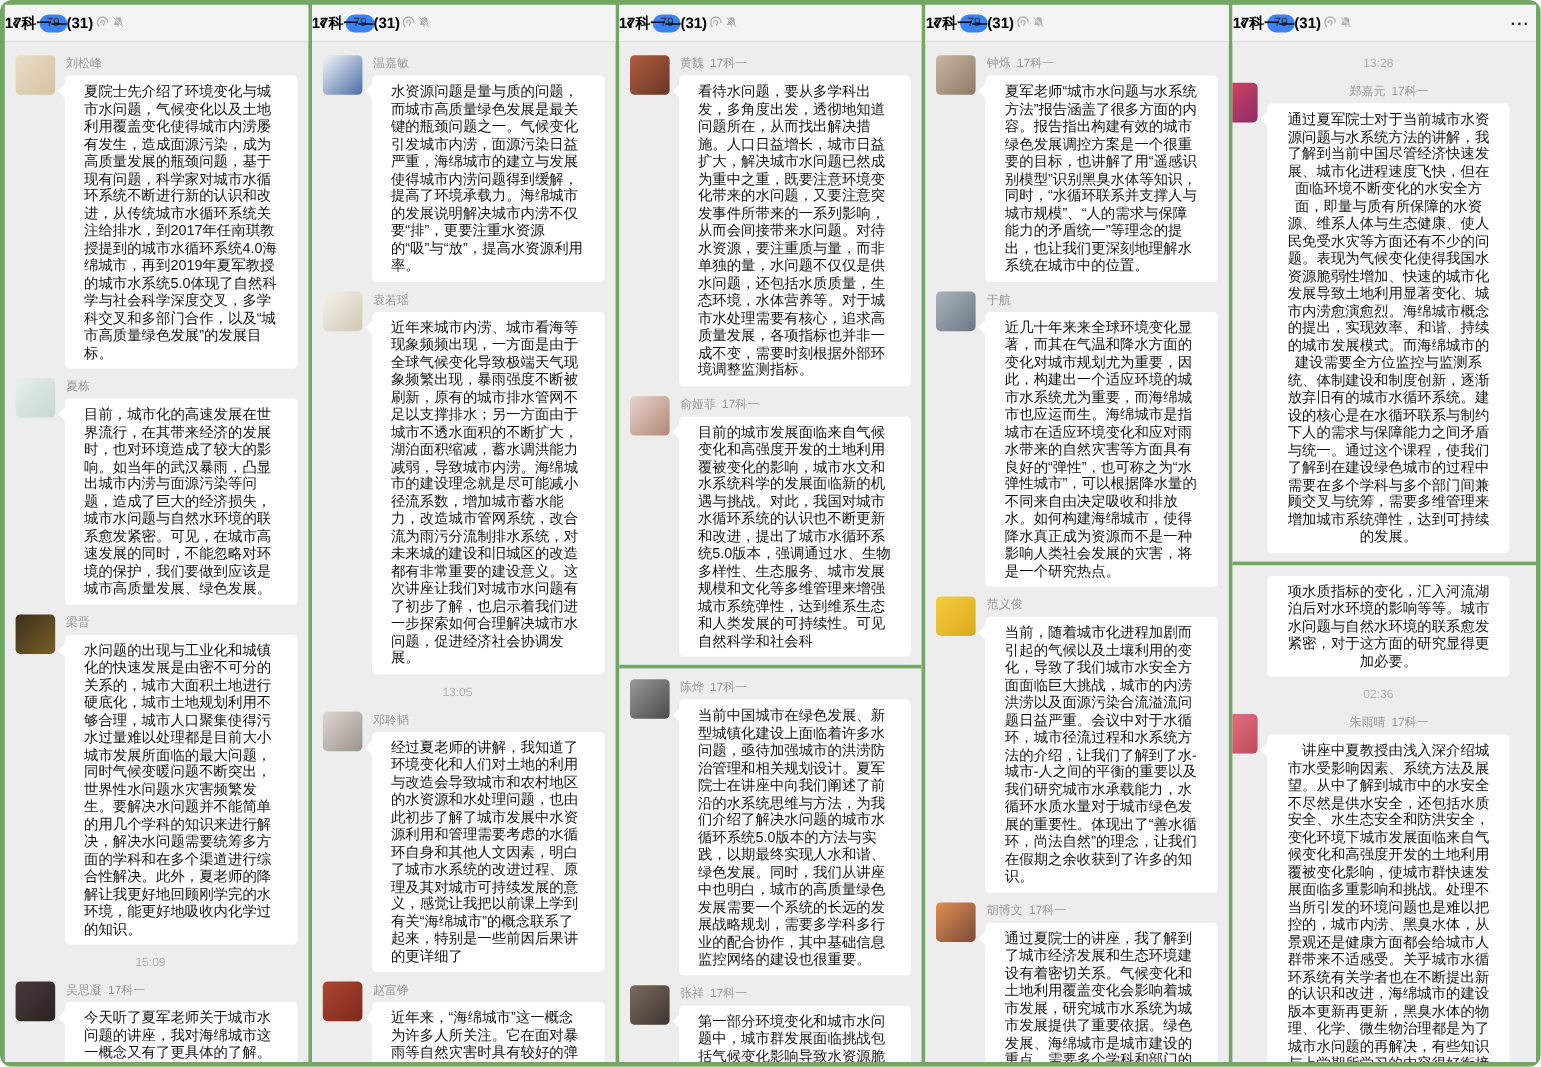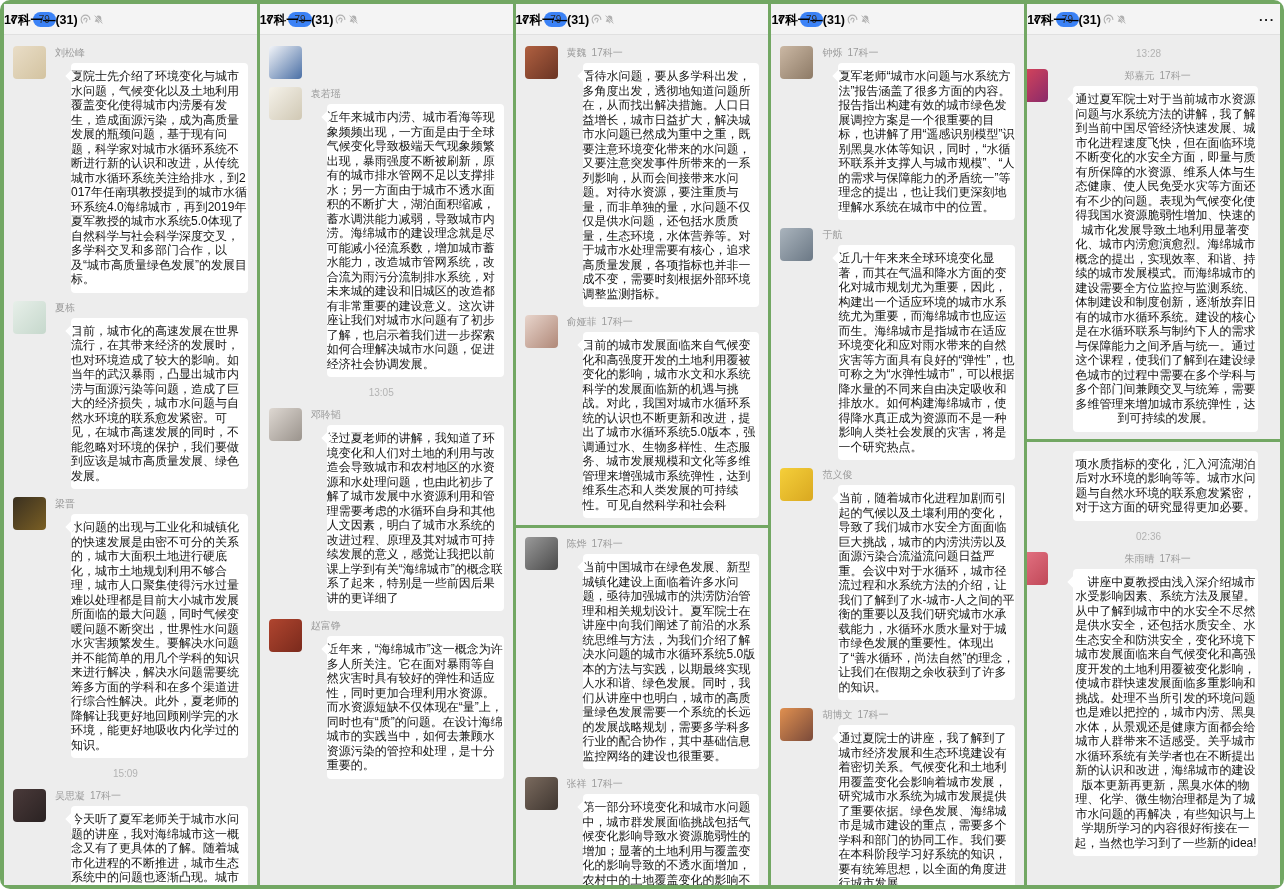--- a/index.html
+++ b/index.html
@@ -19,23 +19,23 @@
   .more{margin-left:auto;color:#141414;font-size:13px;font-weight:700;letter-spacing:1px;line-height:1;}
   
   .chat{flex:1;overflow:hidden;padding:6px 0 0 0;}
   .msg{display:flex;align-items:flex-start;padding:5px 9px 3px 9px;}
   .crop-avatars .msg{padding-right:22px;text-align:center;}
   .avatar{width:33px;height:33px;border-radius:4px;flex:none;}
   .crop-avatars .avatar{margin-left:-21px;}
   .mbody{margin-left:8px;flex:1;min-width:0;}
   .mname{font-size:10px;color:#9b9b9b;margin:0 0 3px 1px;white-space:nowrap;overflow:hidden;}
   .mname .tag{margin-left:5px;}
-  .bubble{position:relative;background:#fff;border-radius:4px;padding:6px 0;
+  .bubble{position:relative;background:#fff;border-radius:4px;padding:6px 16px;
           font-size:12px;line-height:14.5px;color:#141414;word-break:break-all;
-          white-space:pre-wrap;margin-left:17px;}
+          white-space:pre-wrap;}
   .bubble::before{content:'';position:absolute;left:-4px;top:9px;width:8px;height:8px;
           background:#fff;transform:rotate(45deg);}
   .no-arrow .bubble::before{display:none;}
   .time{text-align:center;color:#b3b3b3;font-size:10px;padding:7px 10px 5px 0;}
   .hdivider{height:3px;background:#72a763;margin:4px 0;}
 </style>
 </head>
 <body>
 
 <div class="board" id="board">
@@ -93,20 +93,24 @@
               <path d="M8.5 13a3.5 3.5 0 1 1 7-1c0 2.7-2.2 3.2-2.2 5.7"></path>
             </svg></span><span class="icon-slot"><svg width="11" height="11" viewBox="0 0 24 24">
               <path d="M12 3a6 6 0 0 0-6 6v4l-2 3v1h16v-1l-2-3V9a6 6 0 0 0-6-6zm-2 15a2 2 0 0 0 4 0z" fill="#9a9a9a"></path>
               <path d="M3.5 3.5l17 17" stroke="#ededed" stroke-width="3.6"></path>
               <path d="M3.5 3.5l17 17" stroke="#9a9a9a" stroke-width="1.8"></path>
             </svg></span></span>
       </div>
       <div class="chat">
         <div class="msg">
           <div class="avatar" style="background: linear-gradient(135deg, rgb(242, 244, 248), rgb(74, 111, 165));"></div>
+          <div class="mbody">
+            <div class="mname"><span>温嘉敏</span></div>
+            <div class="bubble">水资源问题是量与质的问题，而城市高质量绿色发展是最关键的瓶颈问题之一。气候变化引发城市内涝，面源污染日益严重，海绵城市的建立与发展使得城市内涝问题得到缓解，提高了环境承载力。海绵城市的发展说明解决城市内涝不仅要“排”，更要注重水资源的“吸”与“放”，提高水资源利用率。</div>
+          </div>
         </div>
         <div class="msg">
           <div class="avatar" style="background: linear-gradient(135deg, rgb(245, 242, 234), rgb(208, 200, 180));"></div>
           <div class="mbody">
             <div class="mname"><span>袁若瑶</span></div>
             <div class="bubble">近年来城市内涝、城市看海等现象频频出现，一方面是由于全球气候变化导致极端天气现象频繁出现，暴雨强度不断被刷新，原有的城市排水管网不足以支撑排水；另一方面由于城市不透水面积的不断扩大，湖泊面积缩减，蓄水调洪能力减弱，导致城市内涝。海绵城市的建设理念就是尽可能减小径流系数，增加城市蓄水能力，改造城市管网系统，改合流为雨污分流制排水系统，对未来城的建设和旧城区的改造都有非常重要的建设意义。这次讲座让我们对城市水问题有了初步了解，也启示着我们进一步探索如何合理解决城市水问题，促进经济社会协调发展。</div>
           </div>
         </div>
         <div class="time">13:05</div>
         <div class="msg">

